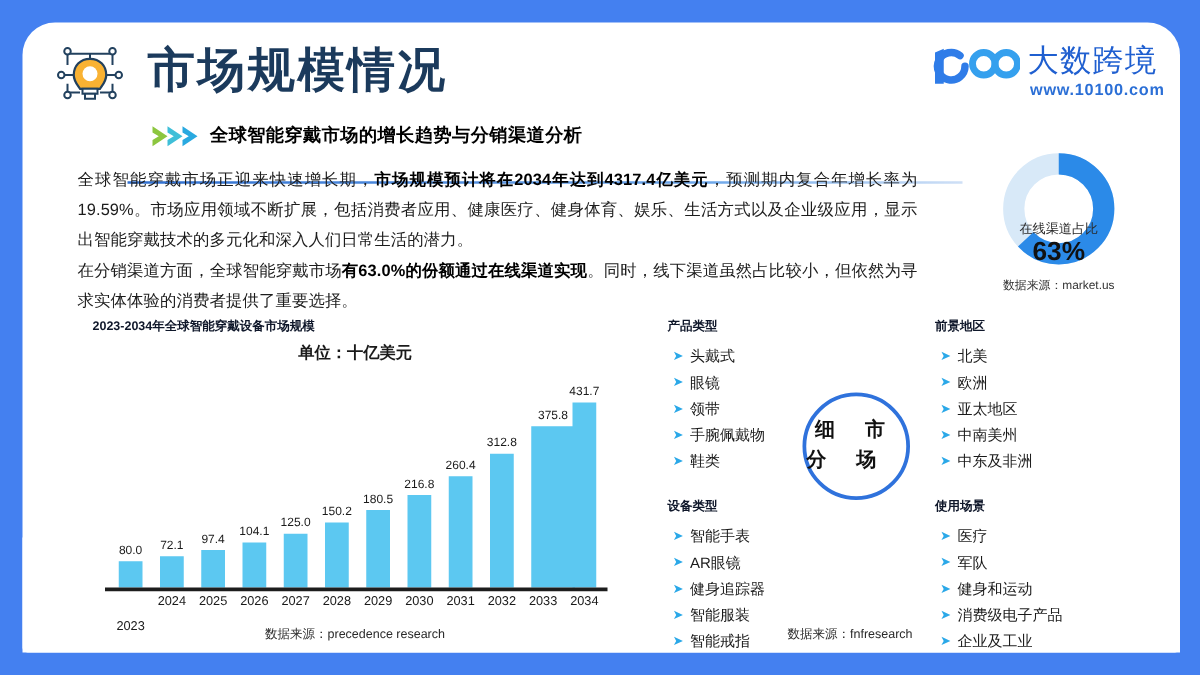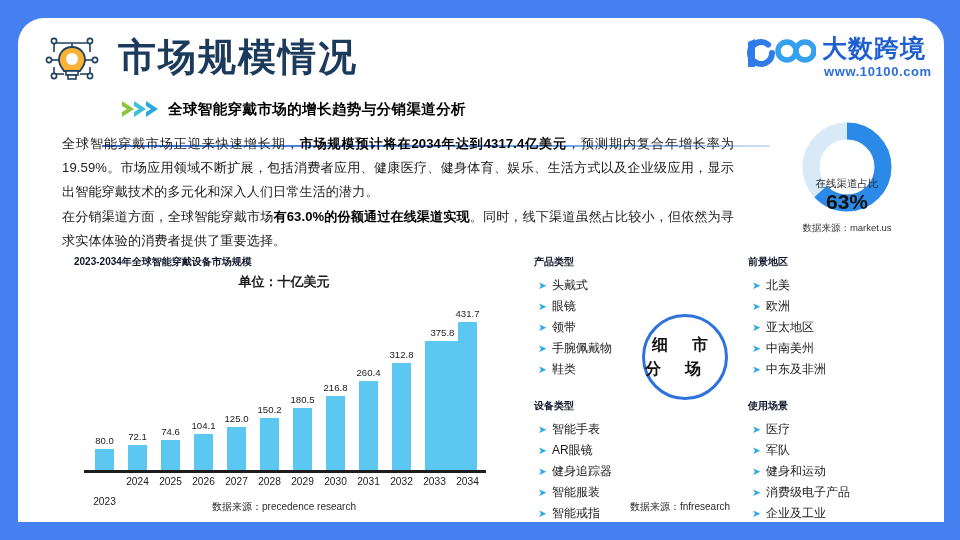--- a/index.html
+++ b/index.html
@@ -74,21 +74,21 @@
 
   
   #logo-block {
     position: absolute;
     left: 742px; top: 34px;
     width: 200px; height: 56px;
   }
   #logo-mark { position: absolute; left: 0px; top: 2px; width: 74px; height: 34px; }
   #logo-text {
     position: absolute; left: 80px; top: -2px;
-    font-size: 25px; font-weight: bold; color: #1f5fd0;
+    font-size: 25px; font-weight: normal; color: #1f5fd0;
     letter-spacing: 1px; white-space: nowrap;
   }
   #logo-url {
     position: absolute; left: 82px; top: 30px;
     font-size: 13px; font-weight: bold; color: #2b6fd6;
     letter-spacing: 0.6px; white-space: nowrap;
   }
 
   
   #body-text {
@@ -327,21 +327,21 @@
     <div id="plot">
         <div class="bar-col" style="left: 6.93px; width: 19.14px;">
           <div class="bar-val">80.0</div>
           <div class="bar-rect" style="background: rgb(92, 200, 241); height: 20.6087px;"></div>
         </div>
         <div class="bar-col" style="left: 39.93px; width: 19.14px;">
           <div class="bar-val">72.1</div>
           <div class="bar-rect" style="background: rgb(92, 200, 241); height: 24.7648px;"></div>
         </div>
         <div class="bar-col" style="left: 72.93px; width: 19.14px;">
-          <div class="bar-val">74.6</div>
+          <div class="bar-val">97.4</div>
           <div class="bar-rect" style="background: rgb(92, 200, 241); height: 29.7796px;"></div>
         </div>
         <div class="bar-col" style="left: 105.93px; width: 19.14px;">
           <div class="bar-val">104.1</div>
           <div class="bar-rect" style="background: rgb(92, 200, 241); height: 35.7561px;"></div>
         </div>
         <div class="bar-col" style="left: 138.93px; width: 19.14px;">
           <div class="bar-val">125.0</div>
           <div class="bar-rect" style="background: rgb(92, 200, 241); height: 42.9348px;"></div>
         </div>

